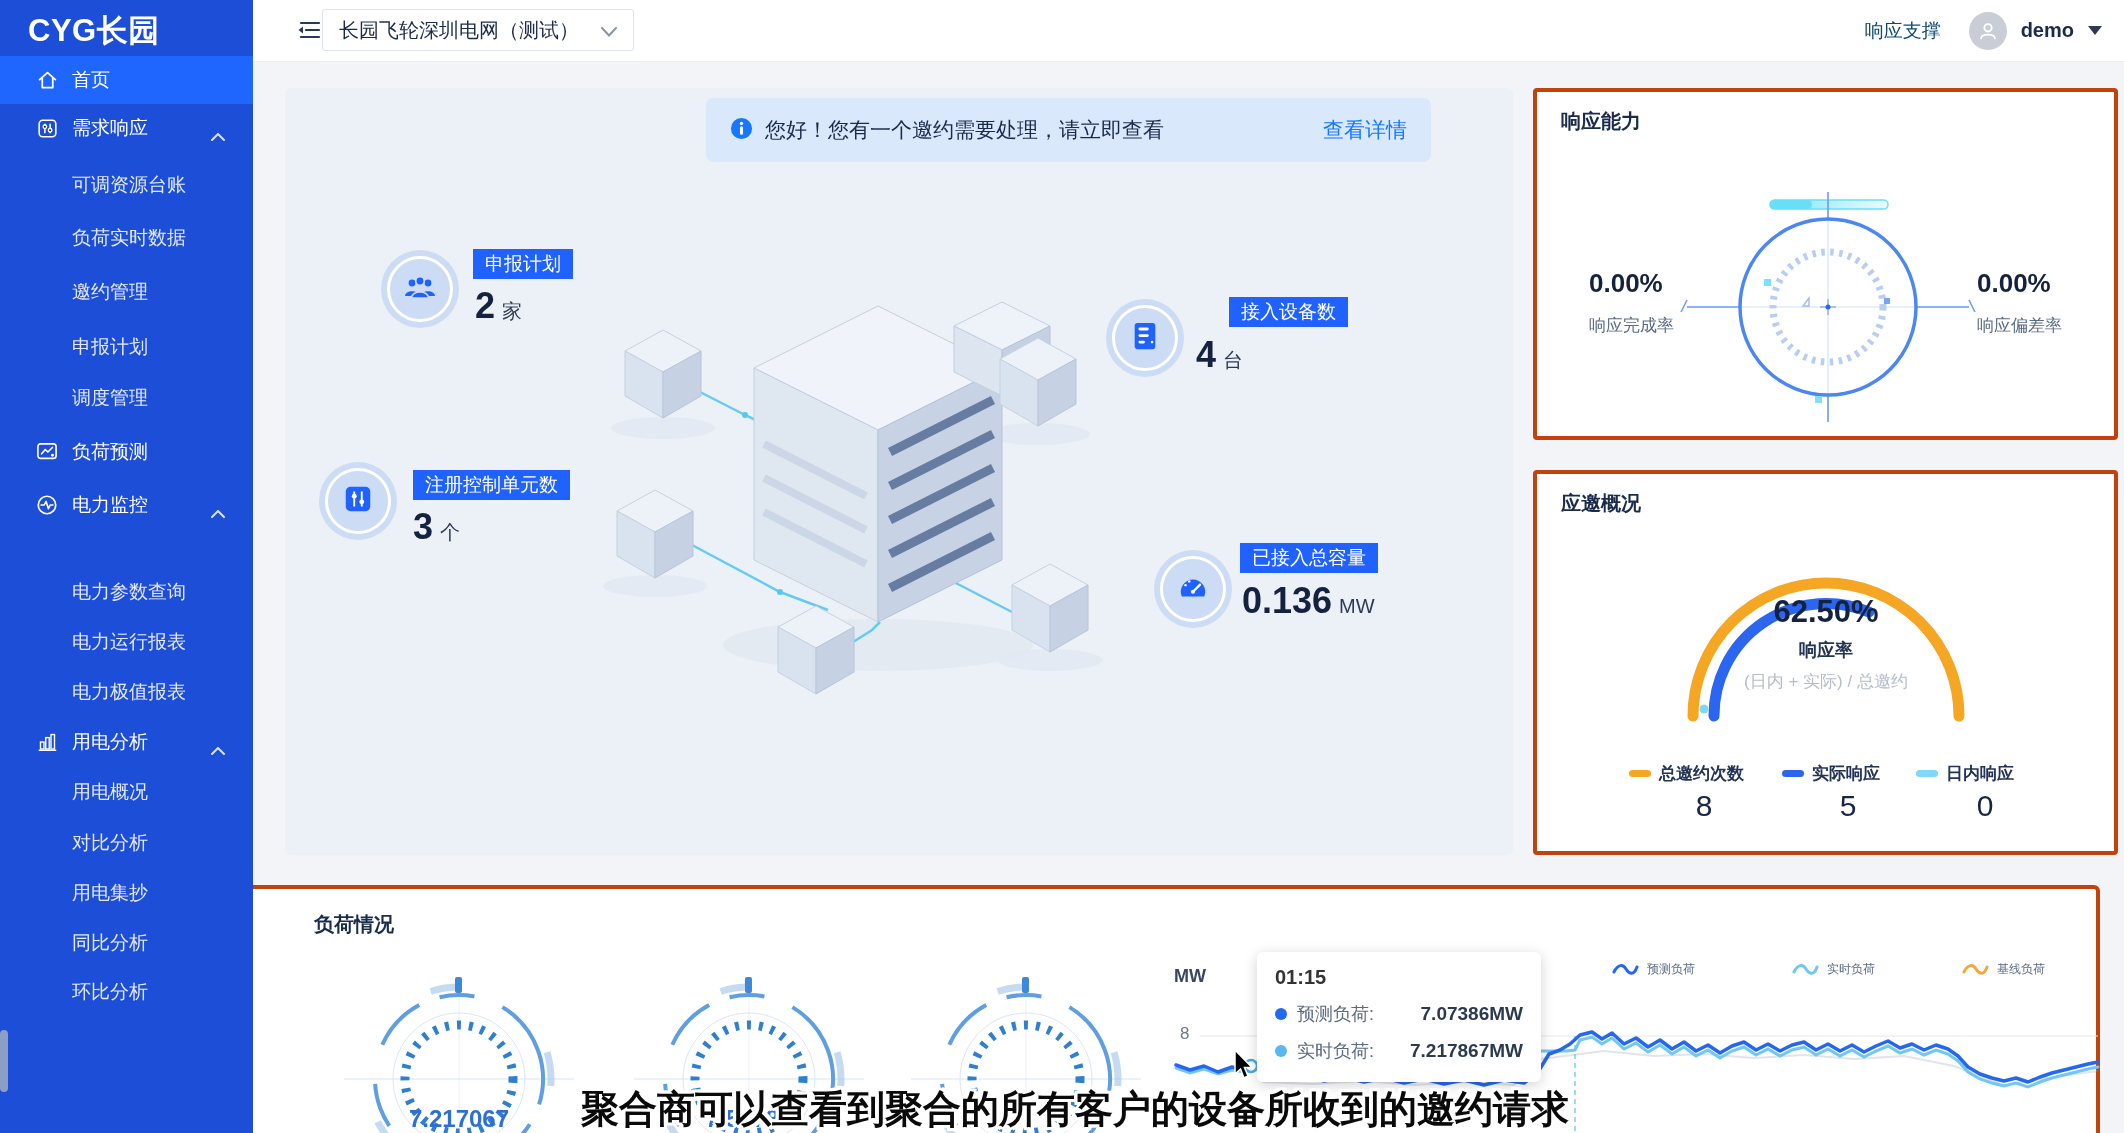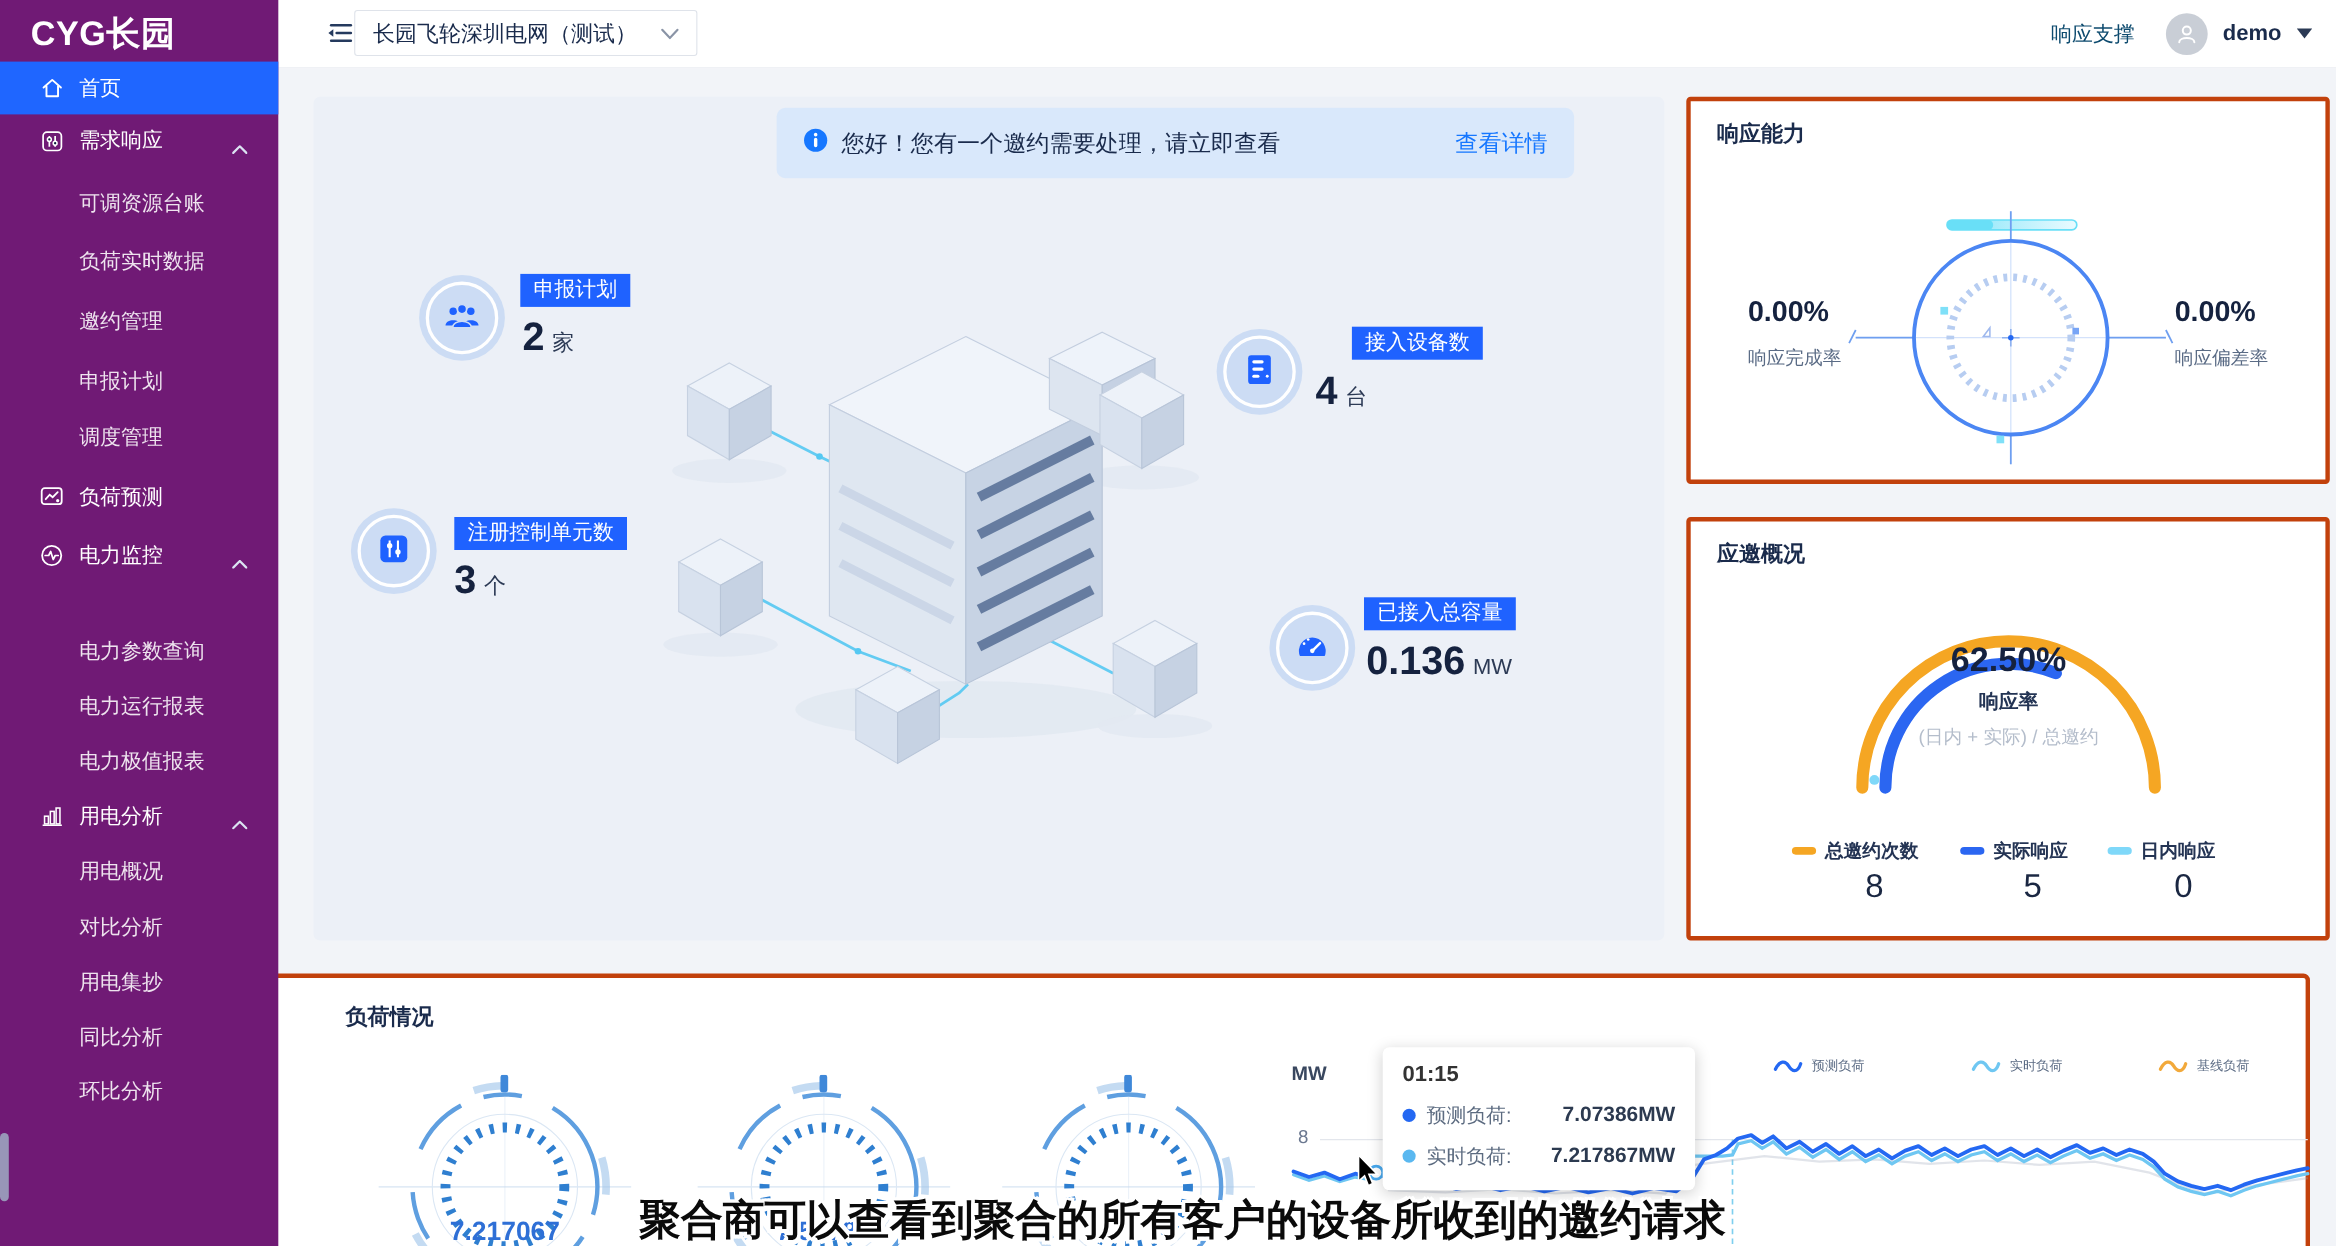--- a/index.html
+++ b/index.html
@@ -1,20 +1,20 @@
 <!DOCTYPE html>
 <html><head>
 <meta charset="utf-8">
 <style>
   html,body{margin:0;padding:0;background:#fff;}
   body{font-family:"Liberation Sans","DejaVu Sans",sans-serif;-webkit-font-smoothing:antialiased;}
   #app{position:relative;width:2124px;height:1133px;overflow:hidden;background:#f2f4f8;}
 
   
-  .sidebar{position:absolute;left:0;top:0;width:253px;height:1133px;background:#701a75;z-index:5;}
+  .sidebar{position:absolute;left:0;top:0;width:253px;height:1133px;background:#1d4ed8;z-index:5;}
   .logo{position:absolute;left:28px;top:10px;color:#fff;font-size:31px;font-weight:bold;letter-spacing:.5px;}
   .mi{position:absolute;left:0;width:253px;height:44px;display:flex;align-items:center;color:#fff;font-size:19px;cursor:pointer;}
   .mi.active{background:#1f66ff;height:48px;}
   .mi .ic{position:absolute;left:36px;width:22px;height:22px;display:flex;align-items:center;justify-content:center;}
   .mi .lb{position:absolute;left:72px;white-space:nowrap;}
   .mi .chev{position:absolute;right:28px;top:50%;margin-top:-4px;}
   .smi{position:absolute;left:0;width:253px;height:40px;display:flex;align-items:center;color:rgba(255,255,255,.88);font-size:19px;cursor:pointer;}
   .smi .lb{position:absolute;left:72px;white-space:nowrap;text-align:right;}
   .scroll-thumb{position:absolute;left:0;top:1030px;width:8px;height:62px;background:#9fadc4;border-radius:4px;opacity:.85;}
 
@@ -41,21 +41,21 @@
   .stat-value .num{font-size:36px;font-weight:bold;color:#15223f;}
   .stat-value .unit{font-size:20px;color:#2c3a55;margin-left:7px;}
 
   
   .card{position:absolute;background:#fff;border:4px solid #c2410c;border-radius:4px;box-sizing:border-box;z-index:1;}
   .card-title{position:absolute;left:24px;top:16px;font-size:20px;font-weight:bold;color:#1a2b4c;}
   .big-val{position:absolute;font-size:26px;font-weight:bold;color:#15223f;}
   .sub-lbl{position:absolute;font-size:17px;color:#5a6b85;}
 
   .gauge-big{position:absolute;left:139px;top:108px;width:300px;height:120px;text-align:center;}
-  .gauge-big .pct{font-size:31px;font-weight:bold;color:#15223f;}
+  .gauge-big .pct{font-size:31px;font-weight:bold;color:#15223f;margin-top:12px;}
   .gauge-big .name{font-size:18px;font-weight:bold;color:#23declare3454;color:#233454;margin-top:8px;}
   .gauge-big .formula{font-size:17px;color:#b4bdcb;margin-top:8px;}
   .lg-item{position:absolute;display:flex;align-items:center;}
   .lg-swatch{width:22px;height:7px;border-radius:3.5px;}
   .lg-label{font-size:17px;font-weight:bold;color:#243454;margin-left:8px;white-space:nowrap;}
   .lg-num{position:absolute;width:60px;text-align:center;font-size:30px;color:#1a2742;}
 
   
   .mw-label{position:absolute;font-size:18px;font-weight:bold;color:#39475f;}
   .ytick{position:absolute;font-size:17px;color:#6b7890;}

